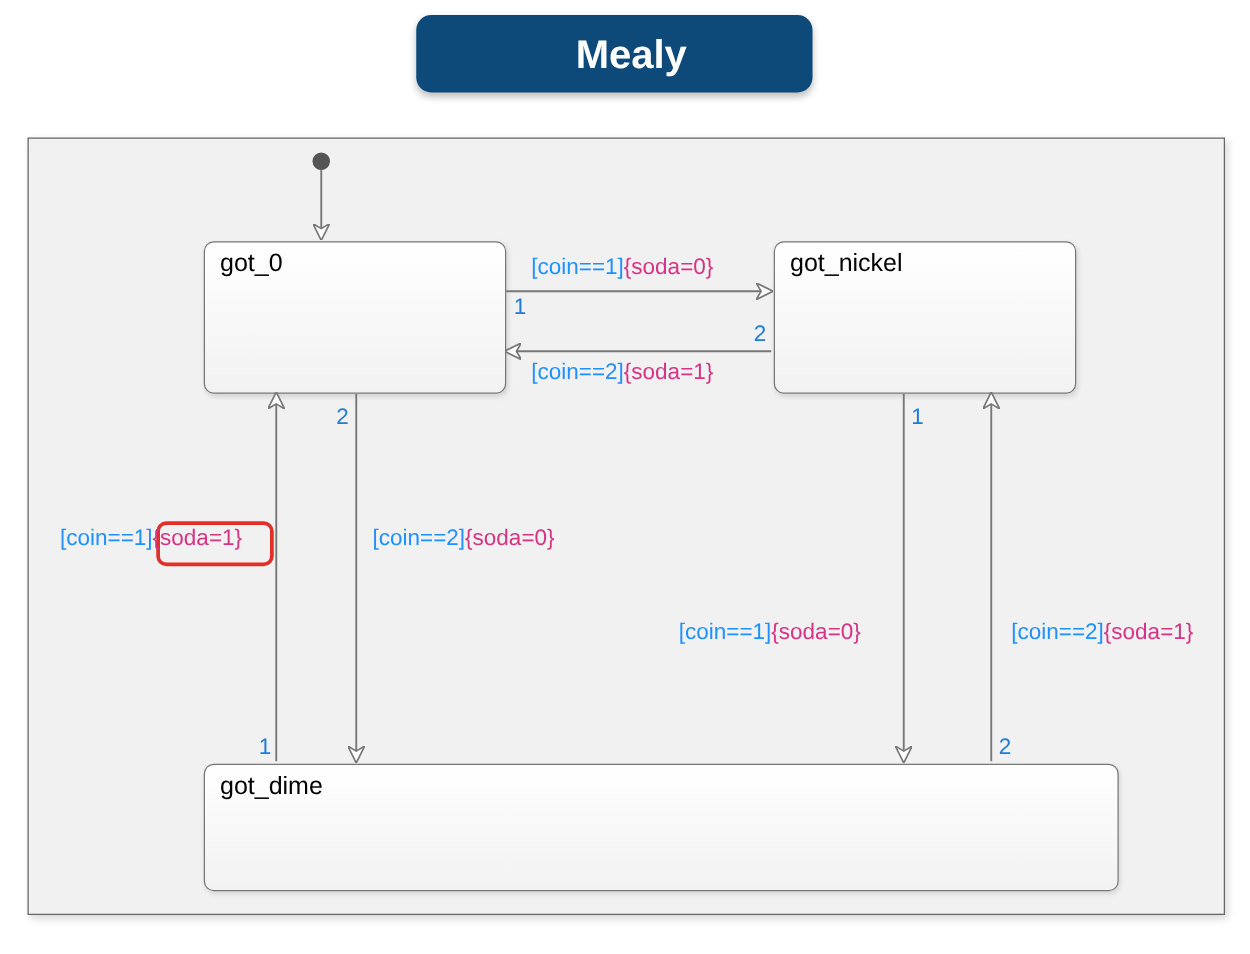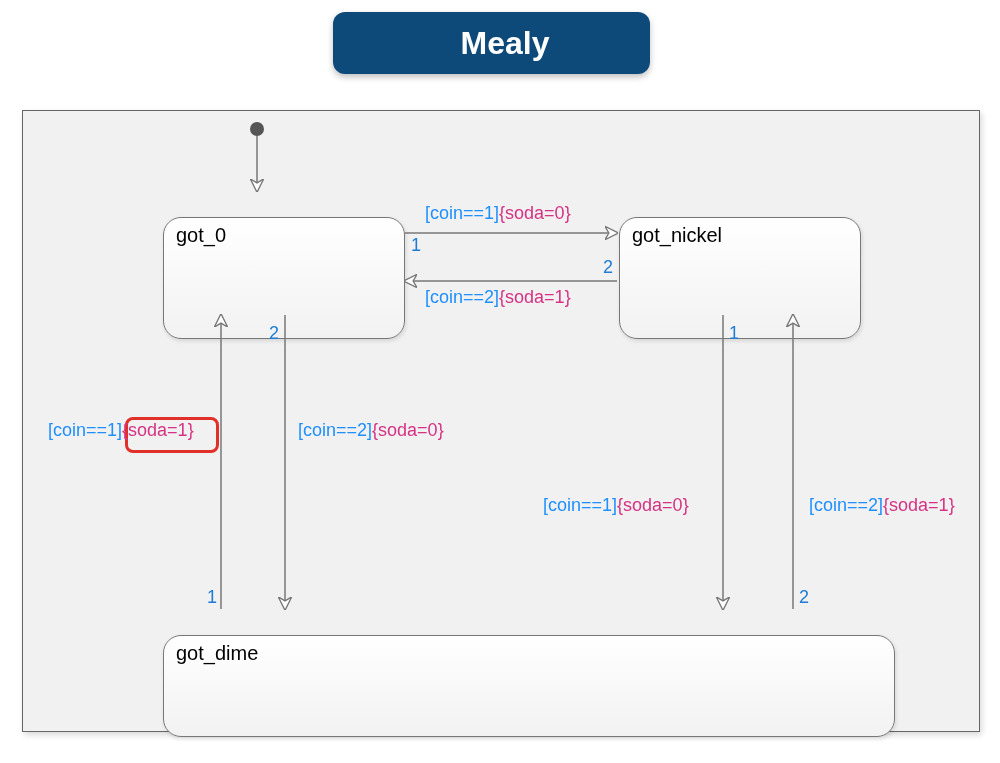--- a/index.html
+++ b/index.html
@@ -12,23 +12,22 @@
     box-shadow:0 3px 6px rgba(0,0,0,0.25);
     padding-left:27px;
   }
   .canvas{
     position:absolute;left:22px;top:110px;width:956px;height:620px;
     background:#f1f1f1;border:1px solid #666;
     box-shadow:2px 3px 6px rgba(0,0,0,0.15);
   }
   .state{
     position:absolute;background:linear-gradient(#fff,#f2f2f2);
-    border:1.5px solid #777;border-radius:18px;
+    border:1.5px solid #777;border-radius:8px;
     box-shadow:1px 2px 4px rgba(0,0,0,0.12);
-    margin-top:24px;
   }
   .state .lbl{
     position:absolute;left:12px;top:6px;font-size:20px;color:#000;
   }
   svg.overlay{position:absolute;left:0;top:0;width:956px;height:620px;pointer-events:none;}
   .prio{font-size:18px;fill:#1e7bd6;}
   .cond{font-size:18px;}
   .cond .c{fill:#1e90ff;}
   .cond .a{fill:#d63384;}
   .highlight{

